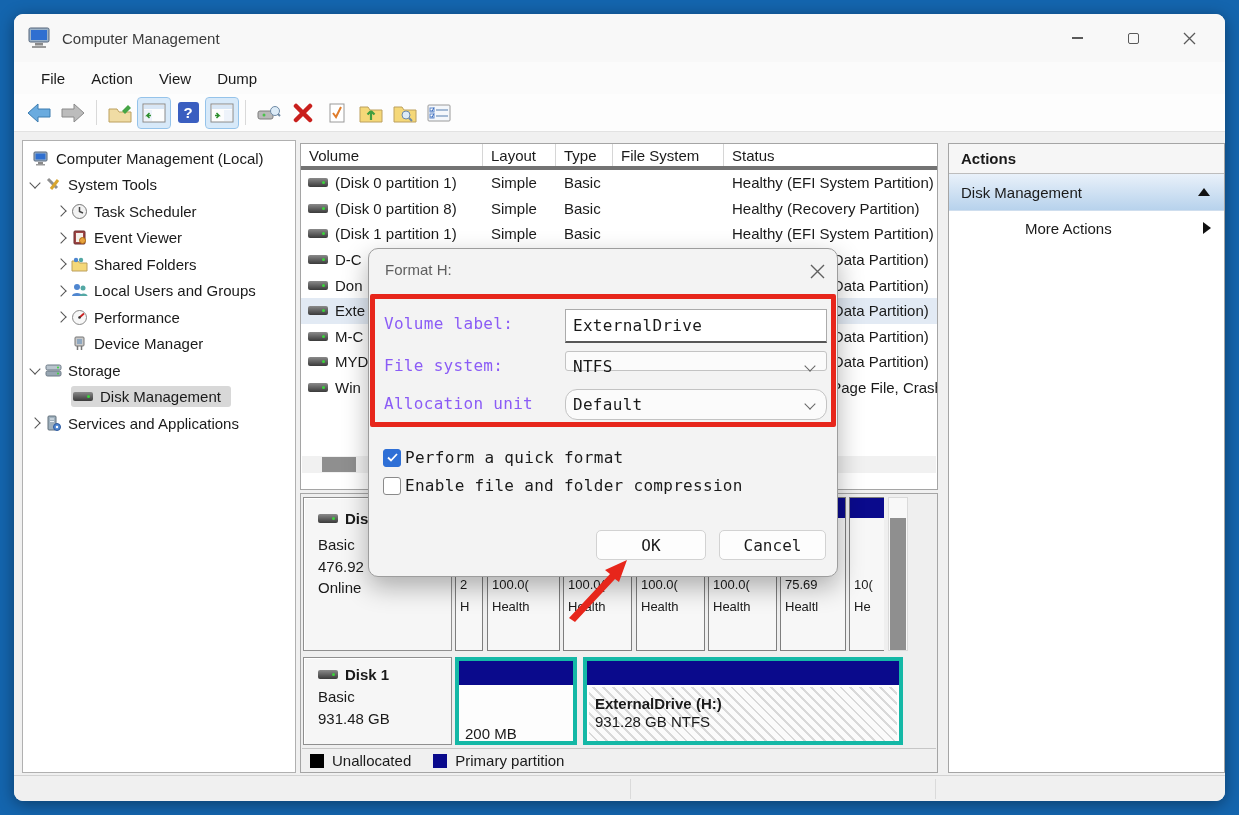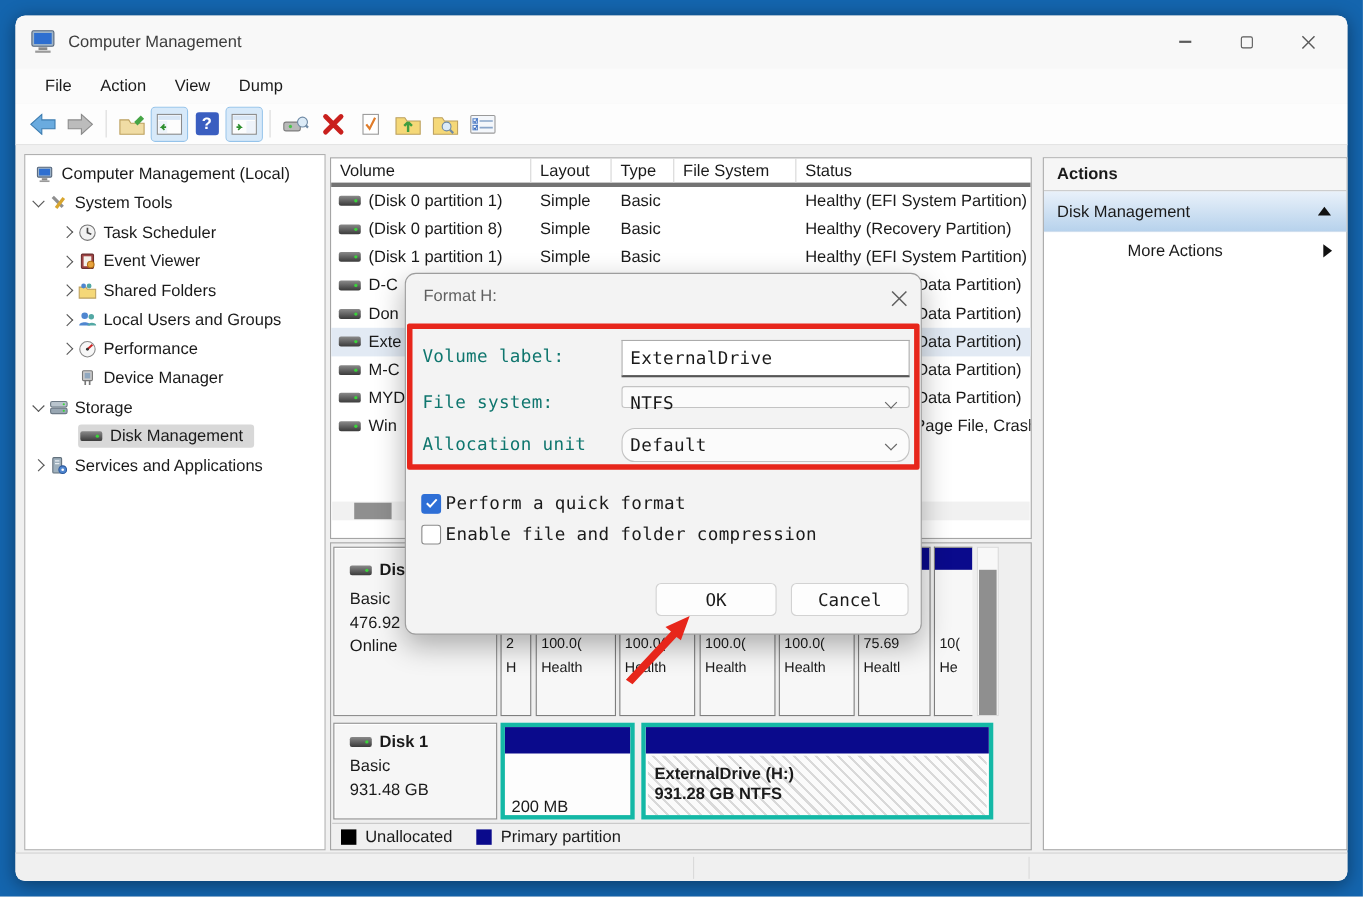--- a/index.html
+++ b/index.html
@@ -69,42 +69,42 @@
   .part-body { padding:56px 0 0 4px; font-size:13px; line-height:22px; white-space:nowrap; overflow:hidden; }
   .p0 { left:154px; width:28px; } .p1 { left:186px; width:73px; } .p2 { left:262px; width:69px; }
   .p3 { left:335px; width:69px; } .p4 { left:407px; width:69px; } .p5 { left:479px; width:66px; } .p6 { left:548px; width:35px; border-right:none; }
   .part2 { position:absolute; top:163px; height:88px; border:4px solid #14b8a6; background:#fdfdfd; overflow:hidden; }
   .part2 .part-head { height:24px; }
   .q0 { left:154px; width:122px; }
   .q1 { left:282px; width:320px; }
   .hatch { background:repeating-linear-gradient(45deg,#fbfbfb 0 5px,#d9d9d9 5px 7px); }
   .q0-label { margin:40px 0 0 6px; font-size:15px; }
   .q1-name { margin:10px 0 0 8px; font-size:15px; font-weight:bold; }
-  .q1-detail { margin:1px 12px 0 8px; font-size:15px;font-weight:bold; }
+  .q1-detail { margin:1px 12px 0 8px; font-size:15px; }
   .vscroll { position:absolute; left:587px; top:3px; width:20px; height:154px; background:#f8f8f8; border:1px solid #dadada; }
   .vthumb { position:absolute; left:1px; top:20px; width:16px; height:132px; background:#8f8f8f; }
   .legend { position:absolute; left:1px; top:254px; width:634px; height:24px; background:#f0f0f0; border-top:1px solid #c6c6c6; display:flex; align-items:center; font-size:15px; gap:8px; padding-left:8px; }
   .swatch { width:14px; height:14px; flex:none; }
   .swatch-un { background:#000; }
   .swatch-pr { background:#0a0a8c; margin-left:14px; }
   
   .actions-panel { position:absolute; left:934px; top:129px; width:277px; height:630px; background:#fff; border:1px solid #a5a5a5; }
   .ap-header { height:30px; background:#f6f6f6; border-bottom:1px solid #bdbdbd; font-weight:bold; font-size:15px; padding:6px 0 0 12px; }
   .ap-group { height:37px; background:linear-gradient(#e9f1fa,#b7d2ec); border-bottom:1px solid #cfdeee; display:flex; align-items:center; font-size:15px; padding-left:12px; position:relative; }
   .tri-up { position:absolute; right:14px; width:0; height:0; border-left:6px solid transparent; border-right:6px solid transparent; border-bottom:8px solid #111; }
   .ap-item { height:34px; display:flex; align-items:center; font-size:15px; padding-left:76px; position:relative; }
   .tri-right { position:absolute; right:13px; width:0; height:0; border-top:6px solid transparent; border-bottom:6px solid transparent; border-left:8px solid #111; }
   
   .statusbar { position:absolute; left:0; top:761px; width:100%; height:26px; background:#f0f0f0; border-top:1px solid #d2d2d2; }
   .sb-div { position:absolute; top:3px; width:1px; height:20px; background:#dadada; }
   
   .dialog { position:absolute; left:368px; top:248px; width:470px; height:329px; background:#f3f3f3; border:1px solid #9d9d9d; border-radius:10px; box-shadow:0 10px 26px rgba(0,0,0,.3); z-index:30; font-family:"DejaVu Sans Mono","Liberation Mono",monospace; }
   .dlg-title { position:absolute; left:16px; top:12px; font-family:"Liberation Sans",sans-serif; font-size:15px; color:#5f5f5f; }
   .dlg-close { position:absolute; left:436px; top:10px; width:24px; height:24px; display:flex; align-items:center; justify-content:center; }
-  .dlg-label { position:absolute; left:15px; font-size:16px; letter-spacing:.3px; color:#0f766e; }
+  .dlg-label { position:absolute; left:15px; font-size:16px; letter-spacing:.3px; color:#8b5cf6; }
   .dlg-input { position:absolute; left:196px; top:60px; width:262px; height:34px; background:#fff; border:1px solid #ababab; border-bottom:2px solid #565656; font-size:16px; letter-spacing:.3px; padding:6px 0 0 7px; }
   .dlg-select { position:absolute; left:196px; width:262px; height:20px; background:#fbfbfb; border:1px solid #c3c3c3; border-radius:3px; font-size:16px; letter-spacing:.3px; padding:5px 0 0 7px; }
   .sel-chev { position:absolute; right:12px; top:10px; width:8px; height:8px; border-right:1.5px solid #666; border-bottom:1.5px solid #666; transform:rotate(45deg); }
   .cb-row { position:absolute; left:14px; display:flex; align-items:center; gap:4px; font-size:16px; letter-spacing:.3px; }
   .cb { width:18px; height:18px; border:1.5px solid #8a8a8a; border-radius:3px; background:#fff; flex:none; display:flex; align-items:center; justify-content:center; }
   .cb.checked { background:#2e6fd6; border-color:#2e6fd6; }
   .dlg-btn { position:absolute; top:281px; height:30px; background:#fdfdfd; border:1px solid #d2d2d2; border-radius:5px; font-size:16px; display:flex; align-items:center; justify-content:center; }
   .btn-ok { left:227px; width:110px; }
   .btn-cancel { left:350px; width:107px; }
   

